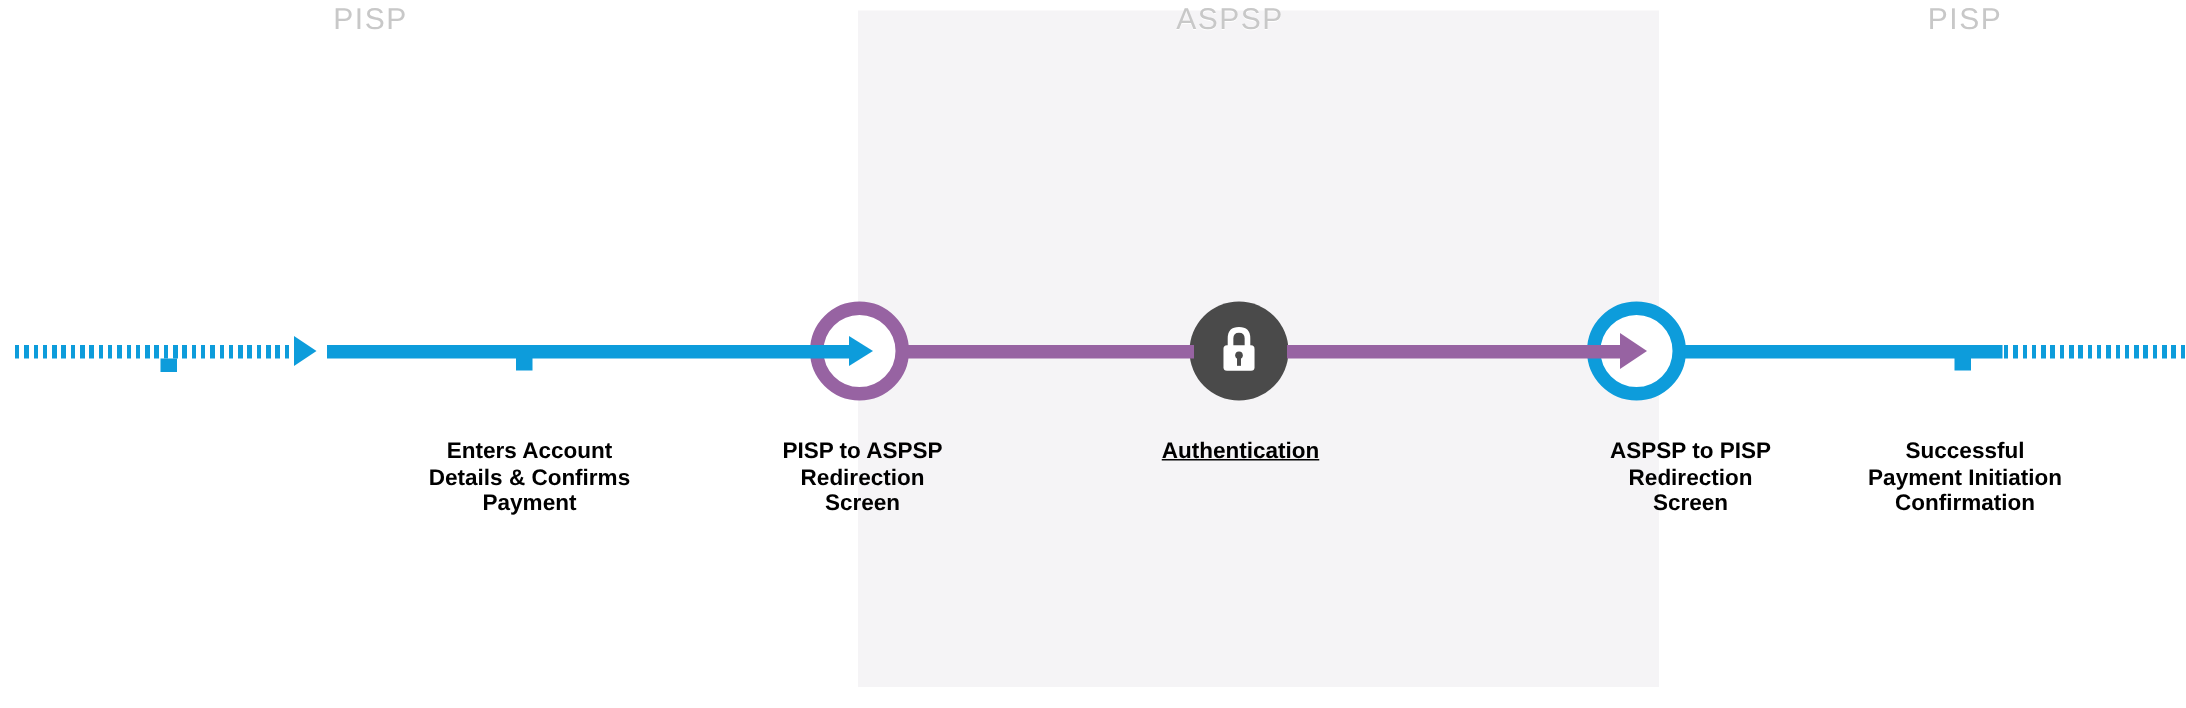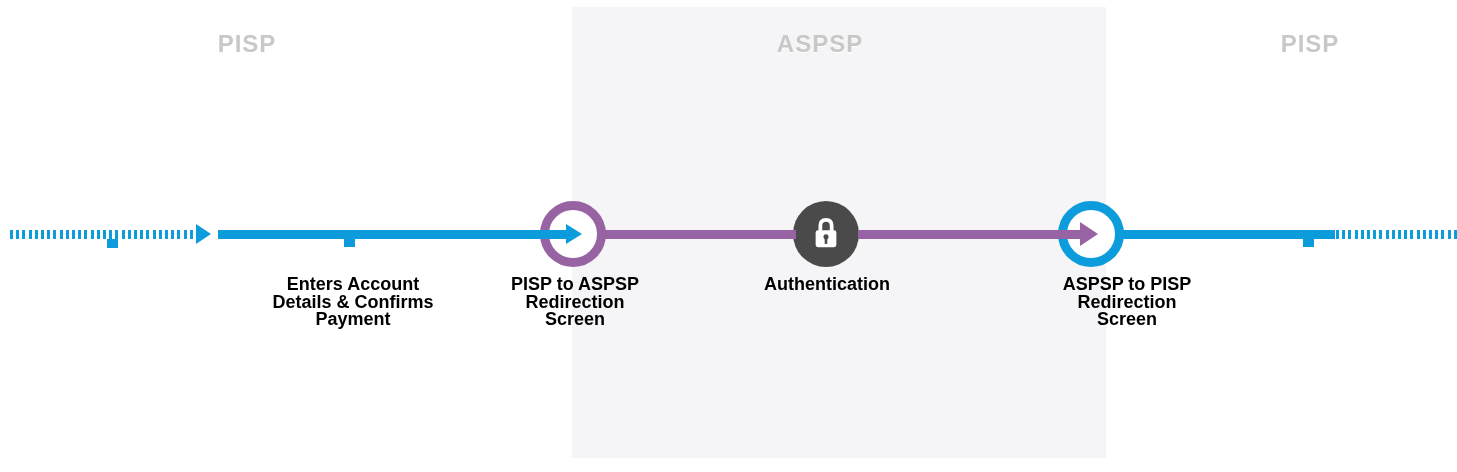--- a/index.html
+++ b/index.html
@@ -16,24 +16,24 @@
   .band {
     position: absolute;
     left: 572px; top: 7px;
     width: 534px; height: 451px;
     background: var(--color-aspsp-band-bg);
   }
 
   
   .lane-header {
     position: absolute;
-    top: 30px;
+    top: 2px;
     transform: translateX(-50%);
-    font-size: 24px;
-    font-weight: bold;
+    font-size: 20px;
+    font-weight: normal;
     letter-spacing: 1px;
     color: var(--color-lane-header-gray);
     text-shadow: 0 1px 0 #ffffff;
     white-space: nowrap;
   }
   .lane-left   { left: 247px; }
   .lane-center { left: 820px; }
   .lane-right  { left: 1310px; }
 
   
@@ -103,32 +103,32 @@
     border-radius: 50%;
     background: var(--color-dark-gray);
     display: flex;
     align-items: center;
     justify-content: center;
   }
 
   
   .step-label {
     position: absolute;
-    top: 276px;
+    top: 292px;
     transform: translateX(-50%);
-    font-size: 18px;
+    font-size: 15px;
     line-height: 17.5px;
     font-weight: bold;
     color: var(--color-label-text);
     text-align: center;
     white-space: pre-line;
   }
   .label-1 { left: 353px; }
   .label-2 { left: 575px; }
-  .label-3 { left: 827px; }
+  .label-3 { left: 827px; text-decoration: underline; }
   .label-4 { left: 1091px; margin-left: 36px; }
   .label-5 { left: 1310px; }
 </style>
 </head>
 <body>
 
 <div class="canvas">
 
   <div class="band"></div>
 
@@ -164,14 +164,17 @@
   <div class="step-label label-1">Enters Account
 Details &amp; Confirms
 Payment</div>
   <div class="step-label label-2">PISP to ASPSP
 Redirection
 Screen</div>
   <div class="step-label label-3">Authentication</div>
   <div class="step-label label-4">ASPSP to PISP
 Redirection
 Screen</div>
+  <div class="step-label label-5">Successful
+Payment Initiation
+Confirmation</div>
 
 </div>
 
 </body></html>

